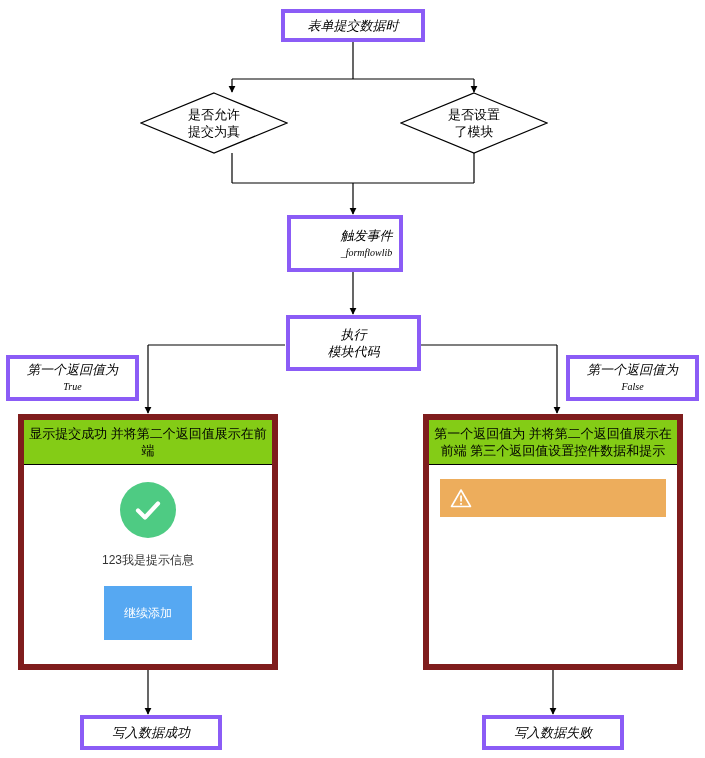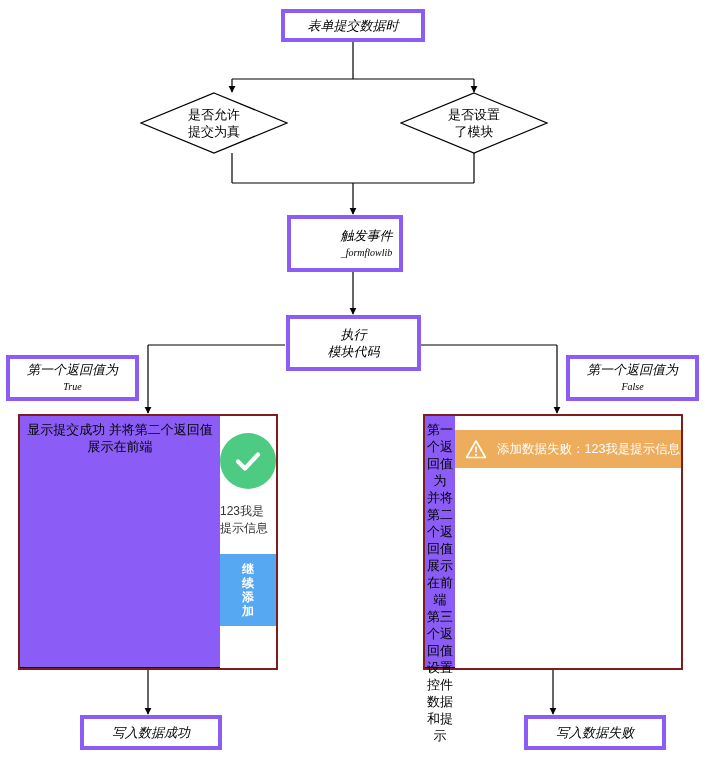--- a/index.html
+++ b/index.html
@@ -55,25 +55,25 @@
     font-size: 13px;
     line-height: 17px;
     text-align: center;
     color: #000;
   }
 
   
   .panel {
     position: absolute;
     box-sizing: border-box;
-    border: 2px solid #7f1d1d;
-    background: #8b5cf6;
+    border: 6px solid #7f1d1d;
+    background: #84cc16;
     z-index: 3;
     display: flex;
-    flex-direction: row;
+    flex-direction: column;
   }
   .panel-header {
     border-bottom: 1px solid #000000;
     text-align: center;
     font-size: 13px;
     line-height: 17px;
     padding: 5px 2px 5px;
     color: #000;
   }
   .panel-body {
@@ -108,25 +108,24 @@
   .success-sub {
     margin-top: 14px;
     font-size: 12px;
     color: #333333;
   }
   .success-btn {
     margin-top: 17px;
     background: #56A8F2;
     color: #ffffff;
     font-size: 12px;
-    padding: 8px 20px;
+    padding: 20px 20px;
     border: none;
     line-height: 14px;
     cursor: pointer;
-    font-weight: bold;
   }
 
   
   .fail-body {
     display: flex;
     flex-direction: column;
     align-items: center;
     justify-content: flex-start;
     padding-top: 14px;
     background: #ffffff;
@@ -250,24 +249,23 @@
   </div>
   <div class="panel-body fail-body">
     <div class="alert-bar">
       <span class="alert-icon">
         <svg width="22" height="20" viewBox="0 0 22 20" xmlns="http://www.w3.org/2000/svg">
           <path d="M11 2 L20.5 18.5 L1.5 18.5 Z" fill="none" stroke="#ffffff" stroke-width="1.6" stroke-linejoin="round"></path>
           <rect x="10.2" y="7.5" width="1.7" height="6" fill="#ffffff"></rect>
           <rect x="10.2" y="15" width="1.7" height="1.8" fill="#ffffff"></rect>
         </svg>
       </span>
-      <span class="alert-text">添加数据失败：123我是提示信息</span>
     </div>
   </div>
 </div>
 
 <div class="node" style="left:80px; top:715px; width:142px; height:35px;">
   <span class="ln">写入数据成功</span>
 </div>
 
-<div class="node" style="left:482px; top:715px; width:142px; height:35px;margin-left:42px;">
+<div class="node" style="left:482px; top:715px; width:142px; height:35px;">
   <span class="ln">写入数据失败</span>
 </div>
 
 </body></html>

